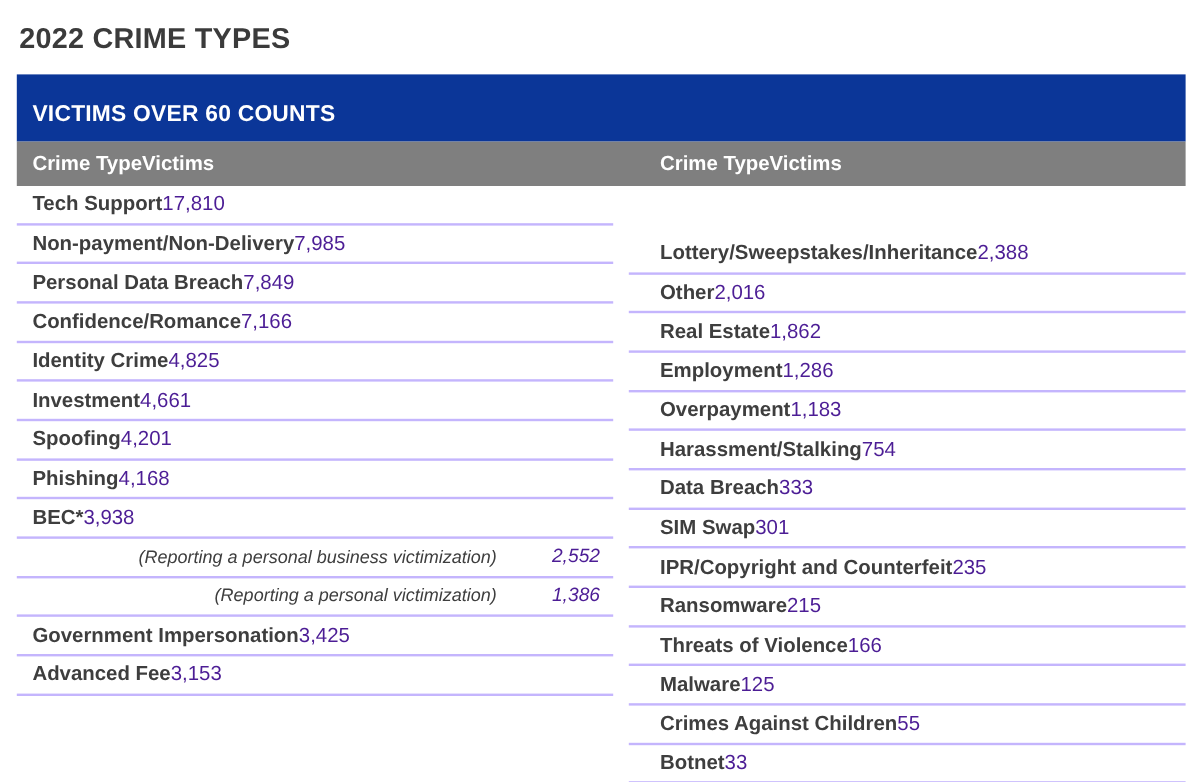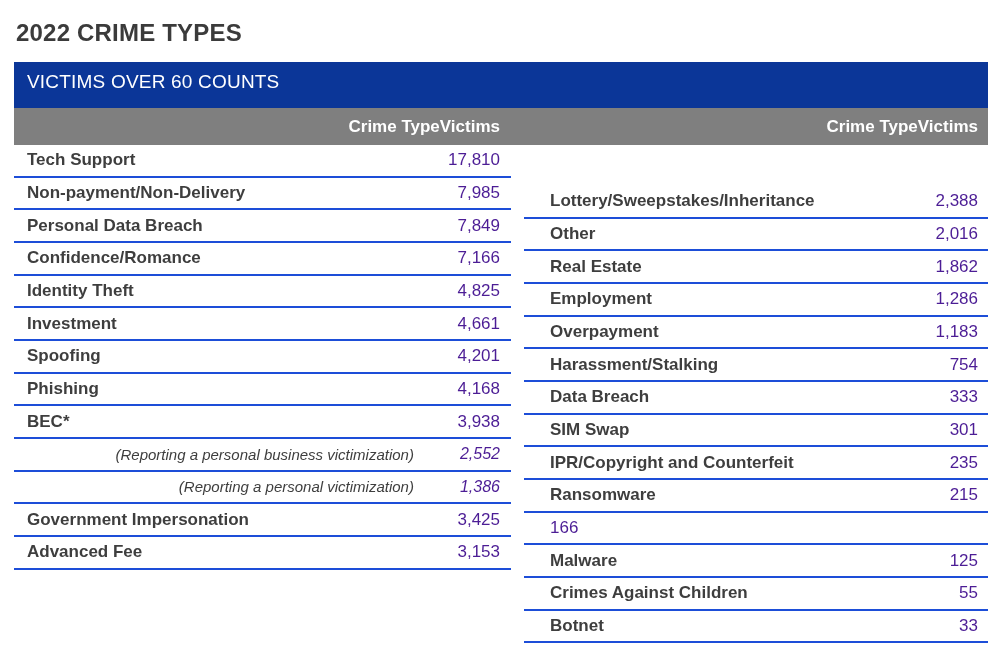--- a/index.html
+++ b/index.html
@@ -20,57 +20,56 @@
     line-height: 30px;
     font-weight: bold;
     color: #3b3b3b;
     letter-spacing: 0.2px;
   }
   .table-wrap {
     margin: 14px 0 0 14px;
     width: 974px;
   }
   .banner {
-    height: 46px;
+    height: 56px;
     background: #0b3698;
     color: #ffffff;
     font-size: 19px;
-    font-weight: normal;
+    font-weight: bold;
     box-sizing: border-box;
-    padding: 9px 0 0 13px;
+    padding: 23px 0 0 13px;
     letter-spacing: 0.2px;
   }
   .col-headers {
     height: 37px;
     background: #7f7f7f;
     color: #ffffff;
     display: grid;
     grid-template-columns: 497px 13px 464px;
   }
   .hdr-pair {
     display: flex;
-    justify-content: flex-end;
+    justify-content: flex-start;
     align-items: center;
     font-size: 17px;
     font-weight: bold;
   }
   .hdr-pair.left  { grid-column: 1; padding: 0 11px 0 13px; }
   .hdr-pair.right { grid-column: 3; padding: 0 10px 0 26px; }
   .body-grid {
     display: grid;
     grid-template-columns: 497px 13px 464px;
   }
   .rows-col.left  { grid-column: 1; }
   .rows-col.right { grid-column: 3; margin-top: 41px; }
   .row {
     height: 32.66px;
     box-sizing: border-box;
-    border-bottom: 2px solid #1d4ed8;
+    border-bottom: 2px solid #c4b5fd;
     display: flex;
-    justify-content: space-between;
     align-items: center;
   }
   .rows-col.left  .row { padding: 0 11px 0 13px; }
   .rows-col.right .row { padding: 0 10px 0 26px; }
   .cell-name {
     font-size: 17px;
     font-weight: bold;
     color: #3e3e3e;
     white-space: nowrap;
   }
@@ -126,21 +125,21 @@
         </div>
         <div class="row">
           <span class="cell-name">Personal Data Breach</span>
           <span class="cell-val">7,849</span>
         </div>
         <div class="row">
           <span class="cell-name">Confidence/Romance</span>
           <span class="cell-val">7,166</span>
         </div>
         <div class="row">
-          <span class="cell-name">Identity Theft</span>
+          <span class="cell-name">Identity Crime</span>
           <span class="cell-val">4,825</span>
         </div>
         <div class="row">
           <span class="cell-name">Investment</span>
           <span class="cell-val">4,661</span>
         </div>
         <div class="row">
           <span class="cell-name">Spoofing</span>
           <span class="cell-val">4,201</span>
         </div>
@@ -204,20 +203,21 @@
         </div>
         <div class="row">
           <span class="cell-name">IPR/Copyright and Counterfeit</span>
           <span class="cell-val">235</span>
         </div>
         <div class="row">
           <span class="cell-name">Ransomware</span>
           <span class="cell-val">215</span>
         </div>
         <div class="row">
+          <span class="cell-name">Threats of Violence</span>
           <span class="cell-val">166</span>
         </div>
         <div class="row">
           <span class="cell-name">Malware</span>
           <span class="cell-val">125</span>
         </div>
         <div class="row">
           <span class="cell-name">Crimes Against Children</span>
           <span class="cell-val">55</span>
         </div>

